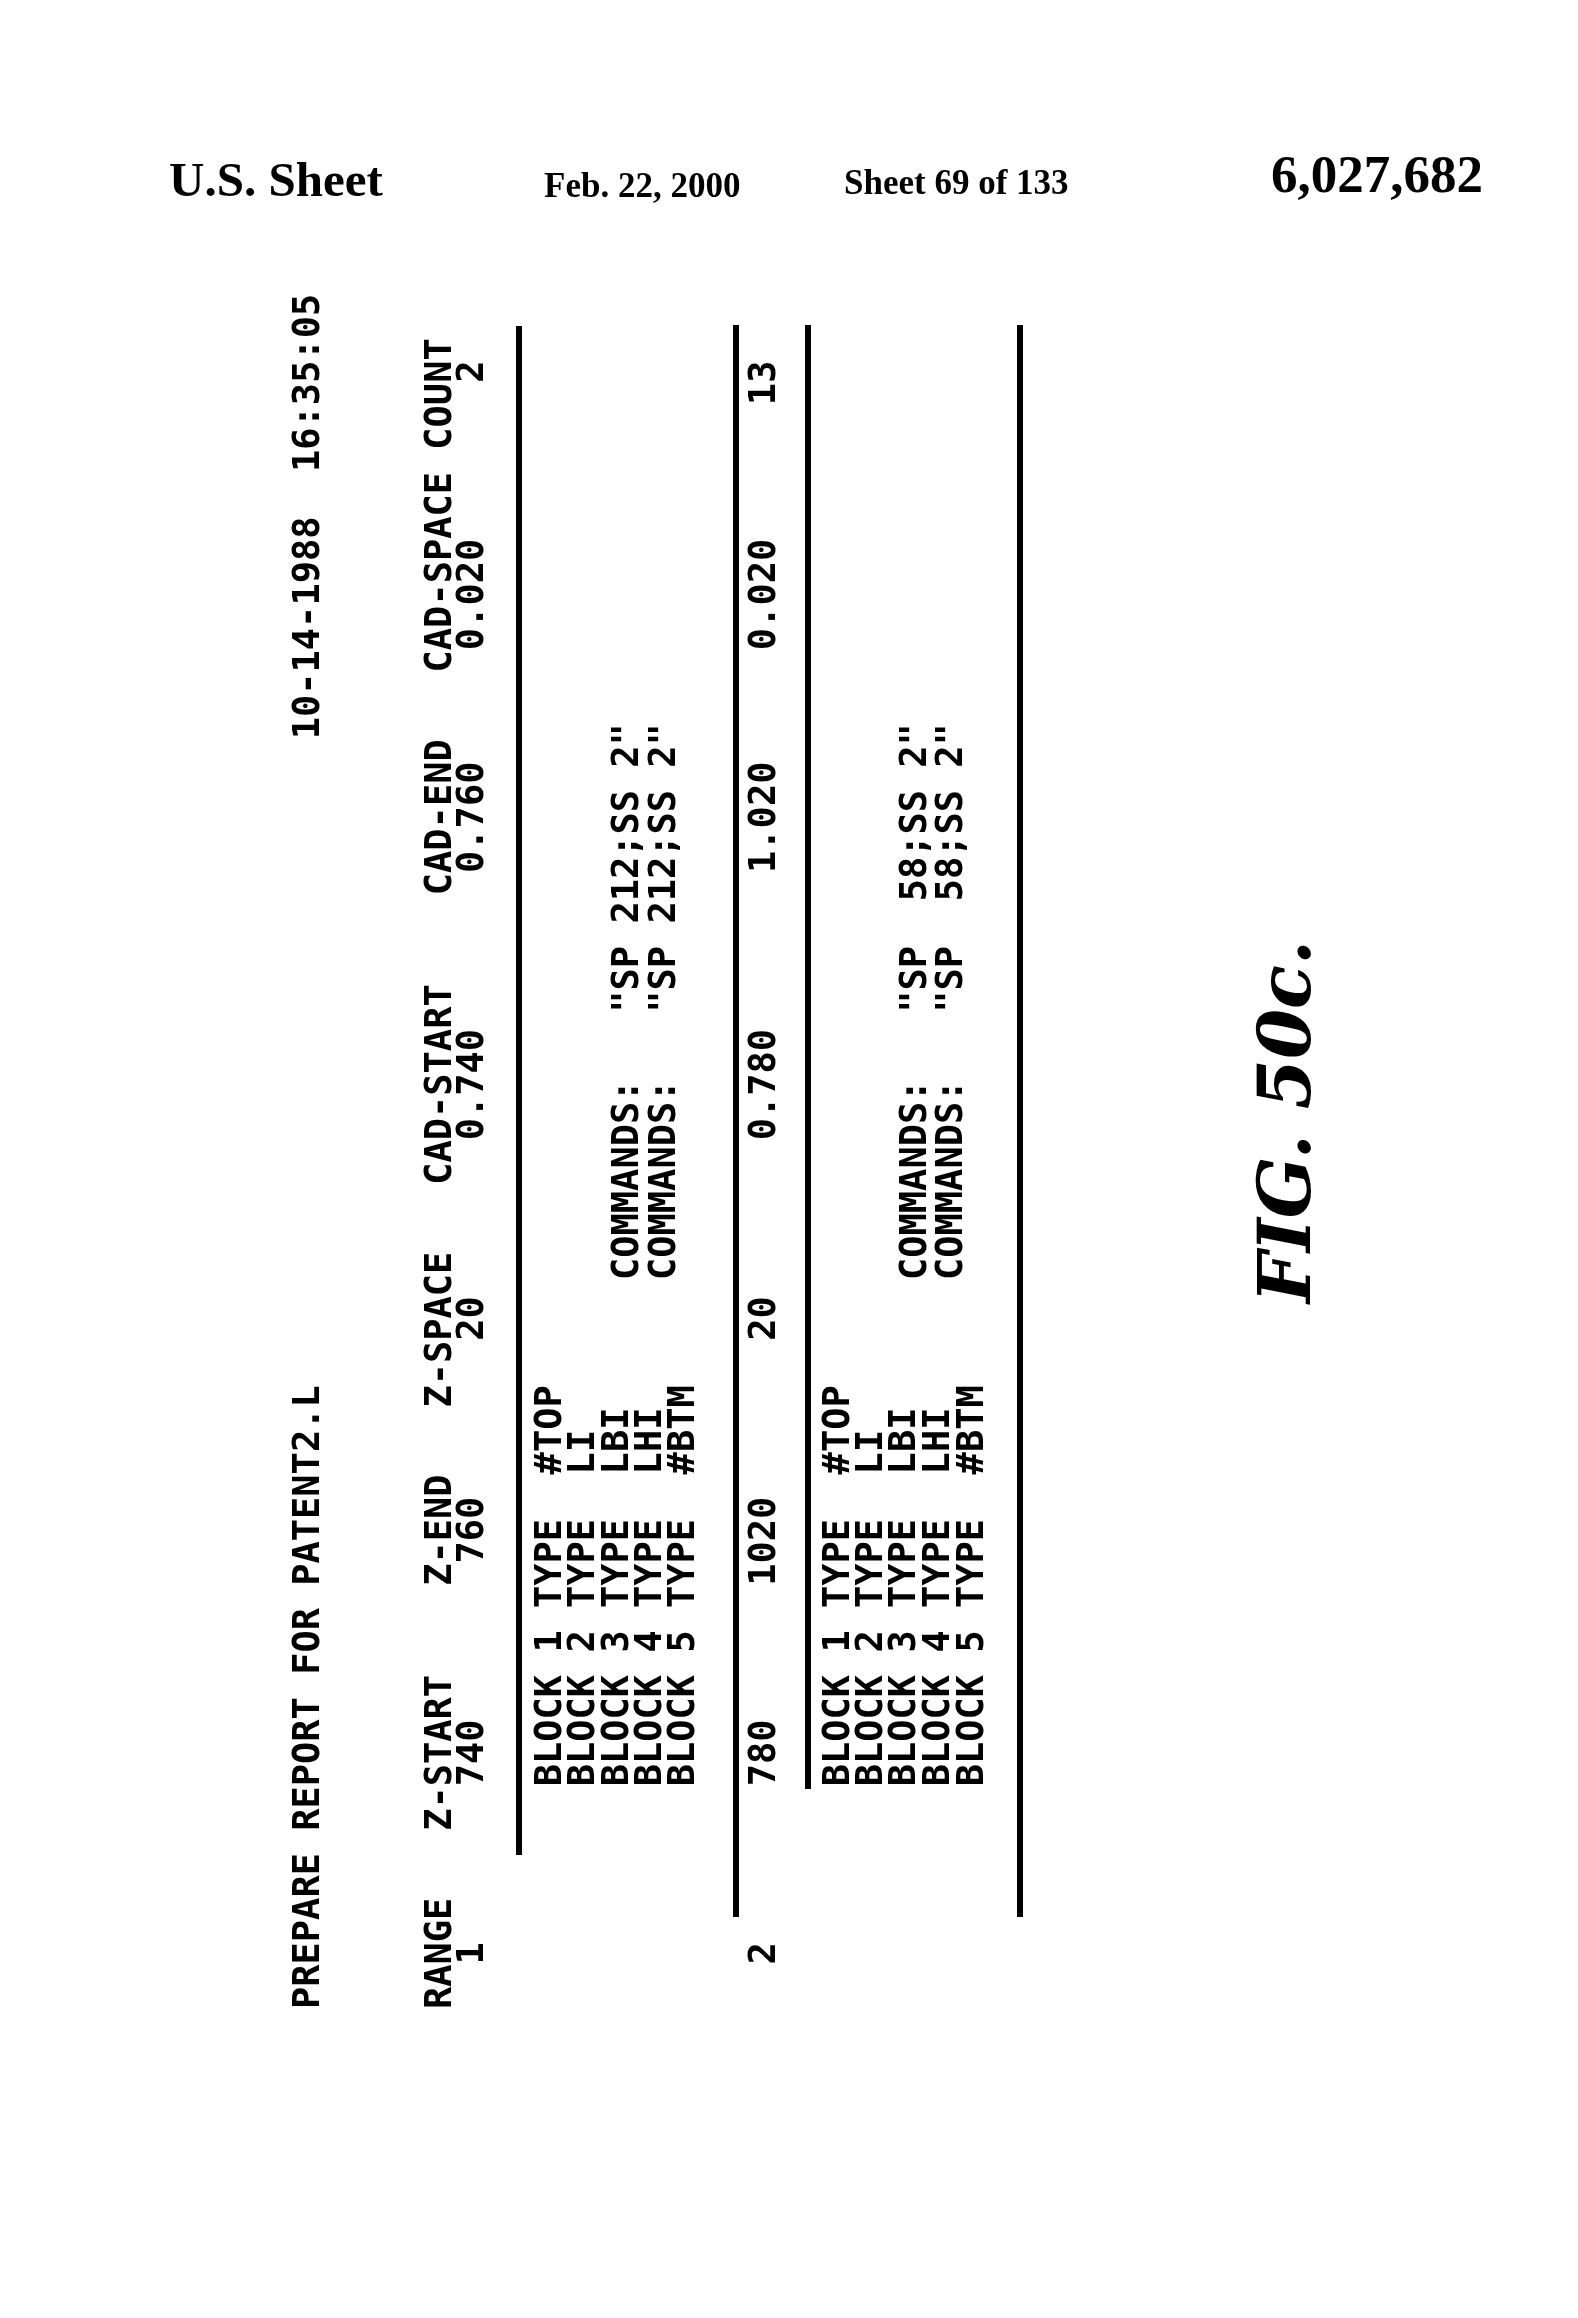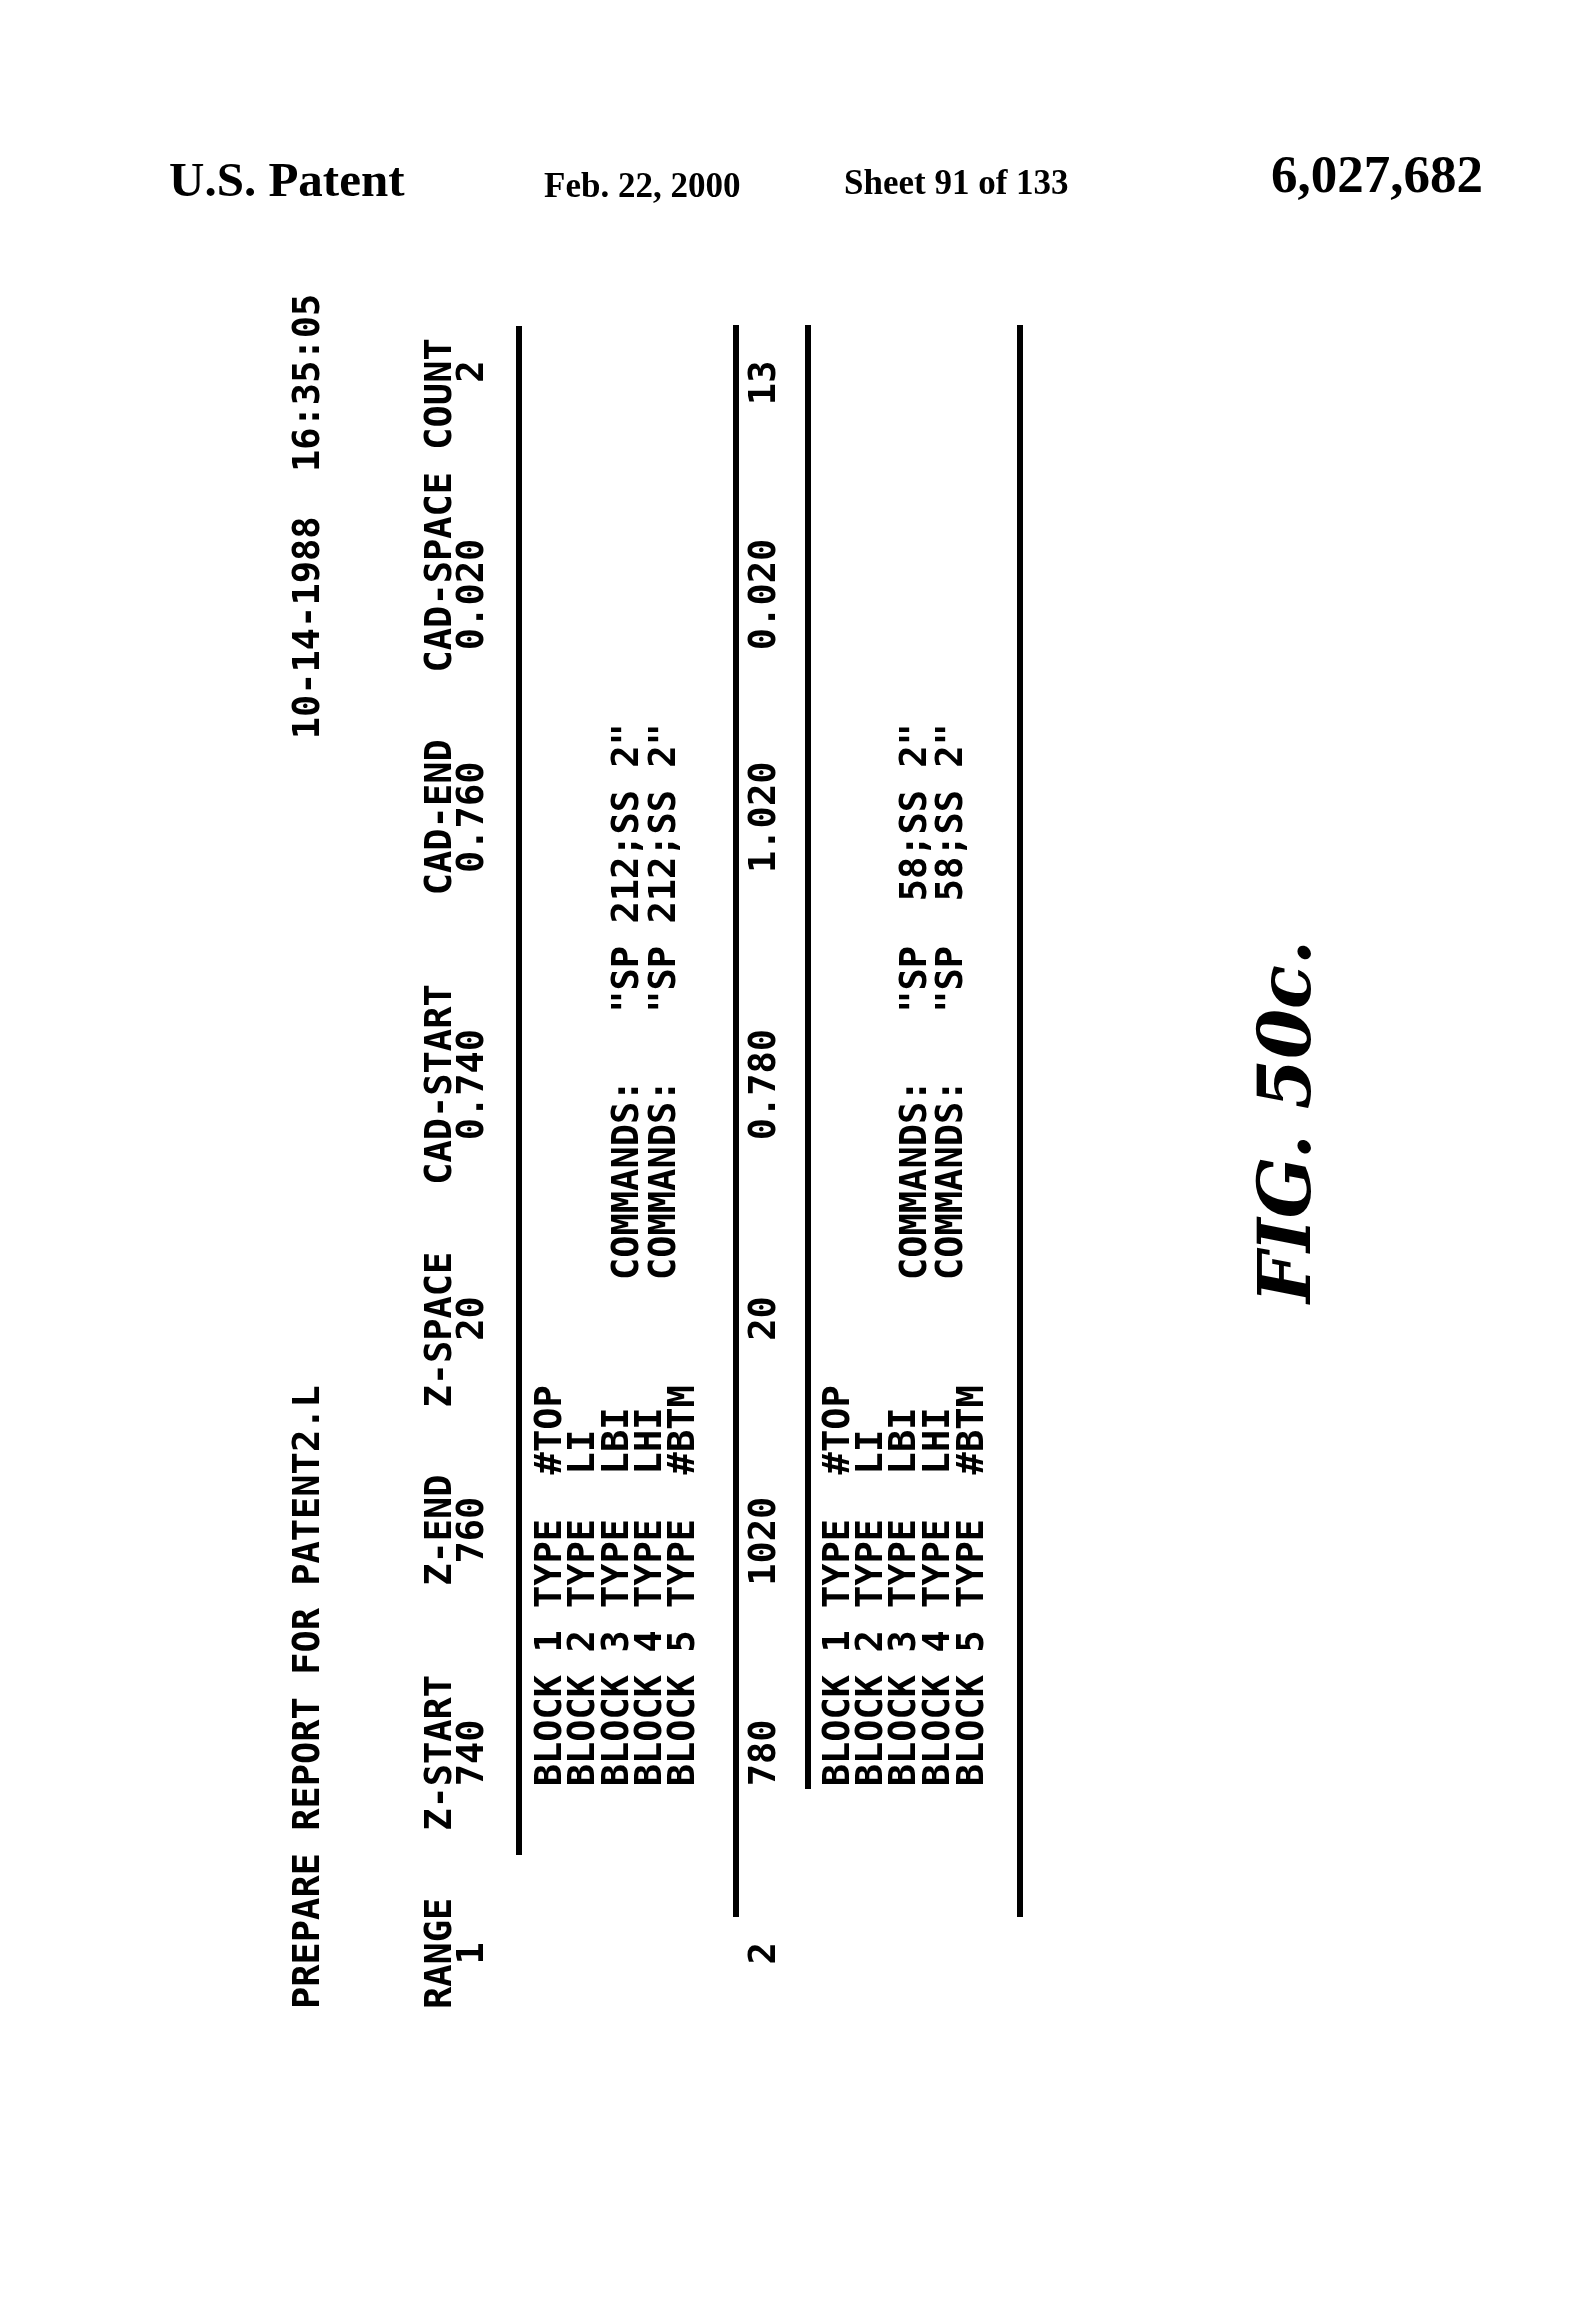--- a/index.html
+++ b/index.html
@@ -48,23 +48,23 @@
     font:italic bold 72px "DejaVu Serif",serif;
     white-space:nowrap;
     color:#000;
   }
 </style>
 </head>
 <body>
 
 <div id="page">
 
-  <div id="h-title" class="hdr">U.S. Patent</div>
+  <div id="h-title" class="hdr">U.S. Sheet</div>
   <div id="h-date" class="hdr">Feb. 22, 2000</div>
-  <div id="h-sheet" class="hdr">Sheet 91 of 133</div>
+  <div id="h-sheet" class="hdr">Sheet 69 of 133</div>
   <div id="h-num" class="hdr">6,027,682</div>
 
   <div id="report-wrap">
     <div id="report-content">
         <div class="rrow" style="top: 1.4px; left: 0px;">PREPARE REPORT FOR PATENT2.L                             10-14-1988  16:35:05</div>
         <div class="rrow" style="top: 133px; left: 0px;">RANGE   Z-START    Z-END   Z-SPACE   CAD-START    CAD-END   CAD-SPACE COUNT</div>
         <div class="rrow" style="top: 165px; left: 0px;">  1       740       760       20       0.740       0.760     0.020       2</div>
         <div class="rule" style="top: 229px; left: 154px; width: 1529px;"></div>
         <div class="rrow" style="top: 243px; left: 0px;">          BLOCK 1 TYPE  #TOP</div>
         <div class="rrow" style="top: 276px; left: 0px;">          BLOCK 2 TYPE  LI</div>

